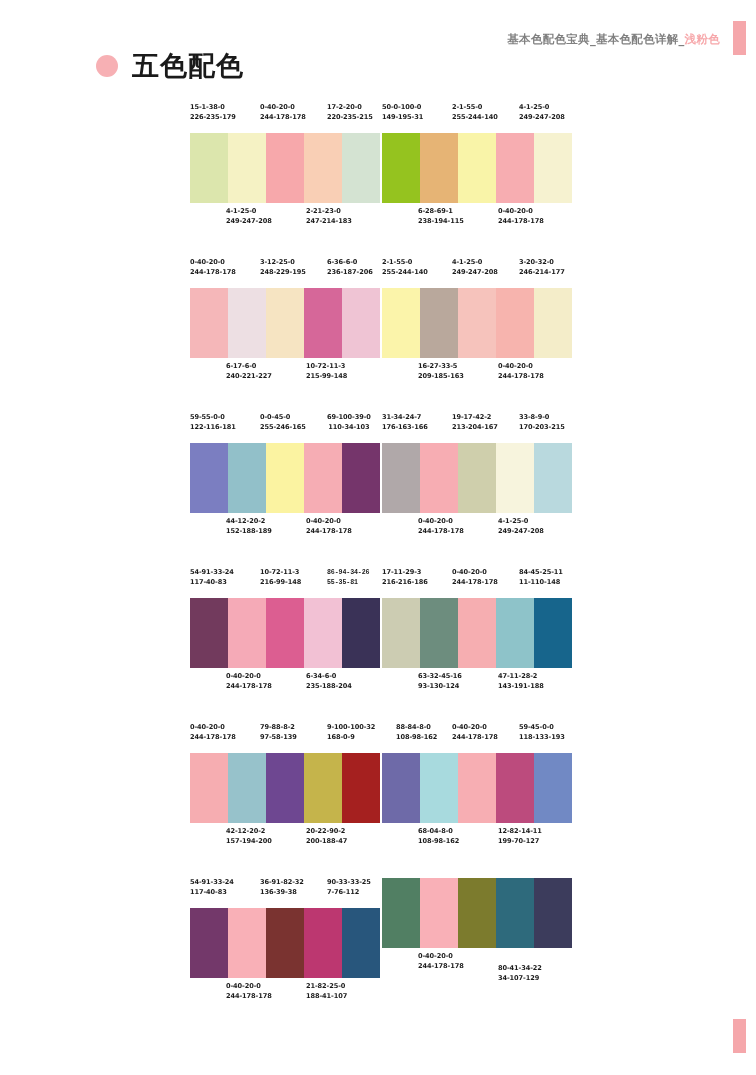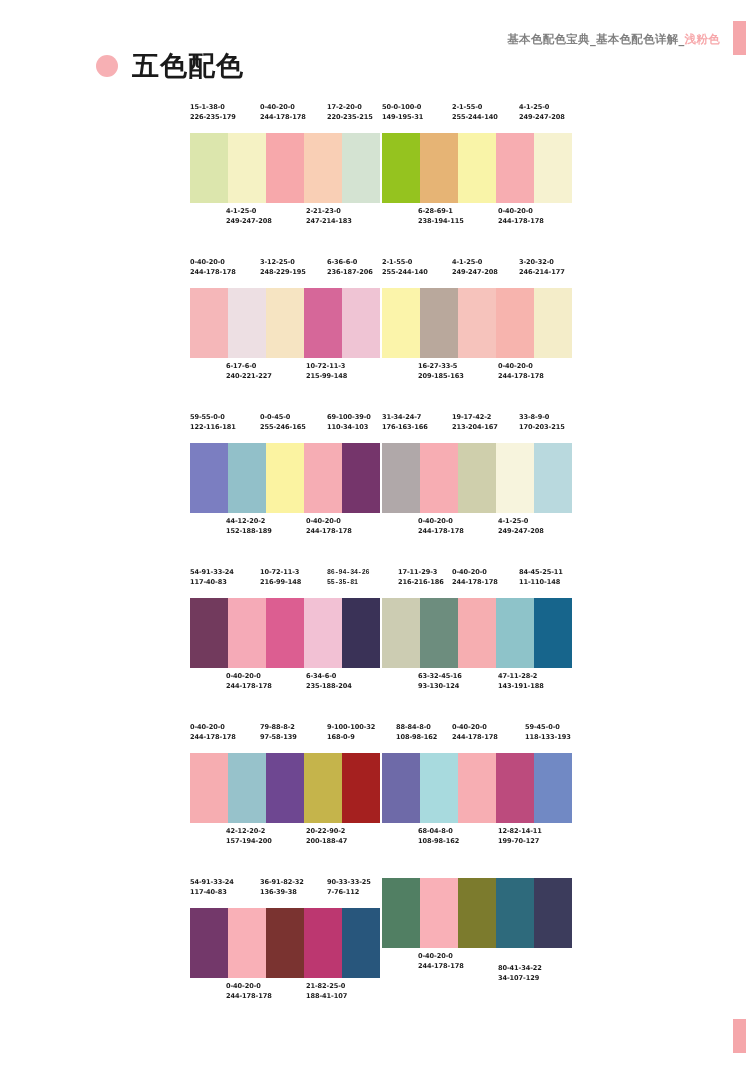--- a/index.html
+++ b/index.html
@@ -280,21 +280,21 @@
       <div class="block">
         <div class="label-strip top">
           <div class="lbl" style="left: 0px;">
             <span class="l1">59-55-0-0</span>
             <span class="l2">122-116-181</span>
           </div>
           <div class="lbl" style="left: 70px;">
             <span class="l1">0-0-45-0</span>
             <span class="l2">255-246-165</span>
           </div>
-          <div class="lbl" style="left: 137px;">
+          <div class="lbl" style="left: 137px; text-align: center;">
             <span class="l1">69-100-39-0</span>
             <span class="l2">110-34-103</span>
           </div>
         </div>
         <div class="swatches">
           <div class="swatch" style="background: rgb(123, 126, 193);"></div>
           <div class="swatch" style="background: rgb(146, 192, 201);"></div>
           <div class="swatch" style="background: rgb(251, 243, 161);"></div>
           <div class="swatch" style="background: rgb(246, 173, 180);"></div>
           <div class="swatch" style="background: rgb(117, 53, 107);"></div>
@@ -373,21 +373,21 @@
             <span class="l2">244-178-178</span>
           </div>
           <div class="lbl" style="left: 116px; top: 4px;">
             <span class="l1">6-34-6-0</span>
             <span class="l2">235-188-204</span>
           </div>
         </div>
       </div>
       <div class="block">
         <div class="label-strip top">
-          <div class="lbl" style="left: 16px;">
+          <div class="lbl" style="left: 0px;">
             <span class="l1">17-11-29-3</span>
             <span class="l2">216-216-186</span>
           </div>
           <div class="lbl" style="left: 70px;">
             <span class="l1">0-40-20-0</span>
             <span class="l2">244-178-178</span>
           </div>
           <div class="lbl" style="left: 137px;">
             <span class="l1">84-45-25-11</span>
             <span class="l2">11-110-148</span>
@@ -449,21 +449,21 @@
       <div class="block">
         <div class="label-strip top">
           <div class="lbl" style="left: 0px; margin-left: 14px;">
             <span class="l1">88-84-8-0</span>
             <span class="l2">108-98-162</span>
           </div>
           <div class="lbl" style="left: 70px;">
             <span class="l1">0-40-20-0</span>
             <span class="l2">244-178-178</span>
           </div>
-          <div class="lbl" style="left: 137px; margin-left: 6px;">
+          <div class="lbl" style="left: 137px;">
             <span class="l1">59-45-0-0</span>
             <span class="l2">118-133-193</span>
           </div>
         </div>
         <div class="swatches">
           <div class="swatch" style="background: rgb(110, 106, 168);"></div>
           <div class="swatch" style="background: rgb(168, 218, 222);"></div>
           <div class="swatch" style="background: rgb(247, 174, 179);"></div>
           <div class="swatch" style="background: rgb(188, 75, 125);"></div>
           <div class="swatch" style="background: rgb(113, 137, 196);"></div>

